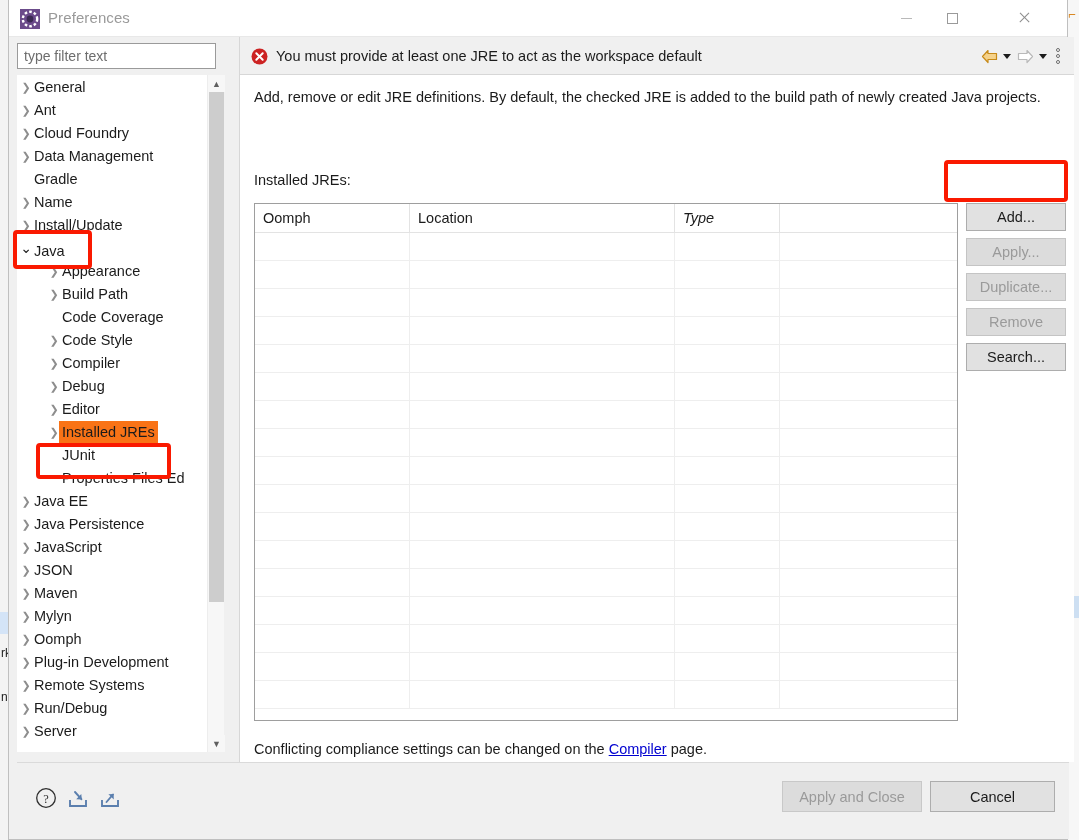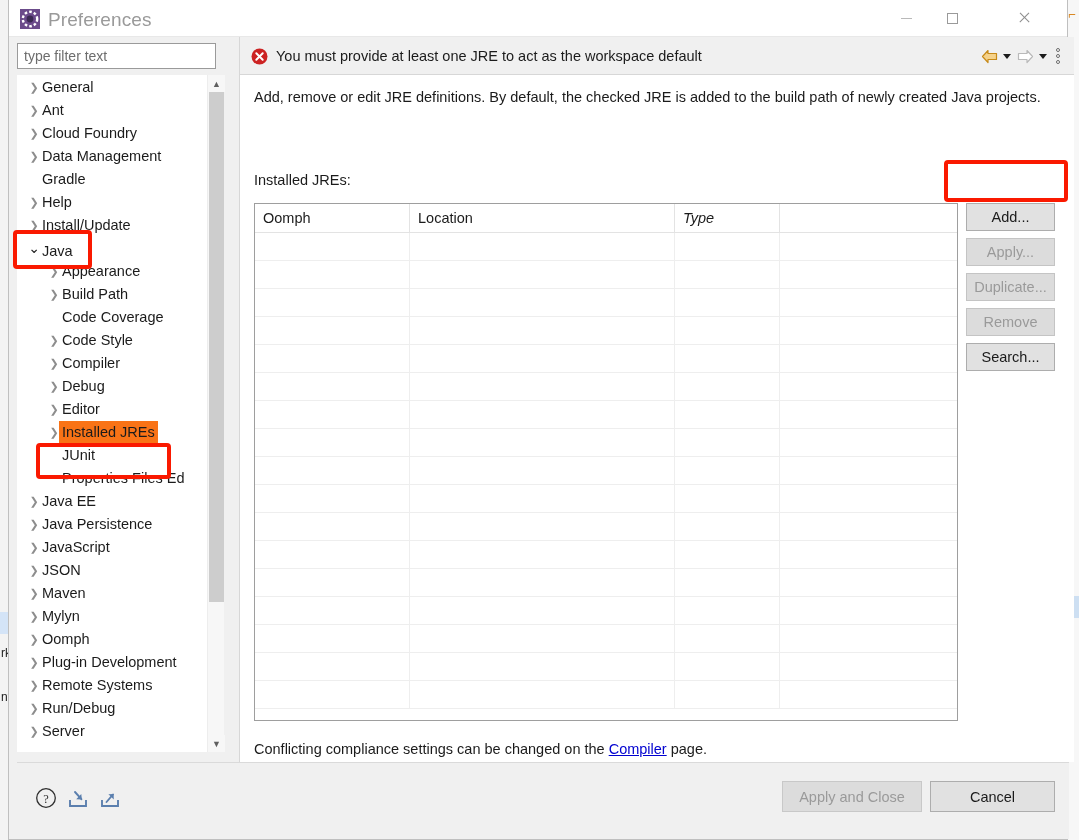--- a/index.html
+++ b/index.html
@@ -52,21 +52,21 @@
   
   .titlebar {
     position: relative; height: 37px; background: #ffffff;
     border-bottom: 1px solid #e8e8e8;
   }
   .title-icon {
     position: absolute; left: 11px; top: 9px; width: 20px; height: 20px;
   }
   .title-text {
     position: absolute; left: 39px; top: 9px;
-    font-size: 19px; color: #9a9a9a; letter-spacing: .1px;
+    font-size: 15px; color: #9a9a9a; letter-spacing: .1px;
   }
   .win-btn {
     position: absolute; top: 0; width: 46px; height: 36px;
     display: flex; align-items: center; justify-content: center;
     cursor: default;
   }
   .wb-min { right: 138px; }
   .wb-max { right: 92px; }
   .wb-close { right: 20px; }
   .glyph-min { width: 11px; height: 1px; background: #b9b9b9; }
@@ -107,21 +107,21 @@
     font-size: 14.5px; color: #1b1b1b; white-space: nowrap;
     padding-left: 0;
   }
   .titem .lbl { display: inline-block; }
   .titem.sel .lbl { background: #f97316; padding: 0 3px; margin-left: -3px; }
   .arrow {
     display: inline-block; width: 16px; text-align: center;
     color: #8d8d8d; font-size: 11px; vertical-align: 1px;
   }
   .arrow.down { color: #1b1b1b; }
-  .ind0 { padding-left: 8px; }
+  .ind0 { }
   .ind1 { padding-left: 28px; }
 
   
   .vscroll {
     position: absolute; right: 0; top: 32px; width: 17px; height: 677px;
     background: #f7f7f7; border-left: 1px solid #ededed;
   }
   .vs-btn {
     position: absolute; left: 0; width: 17px; height: 17px;
     display: flex; align-items: center; justify-content: center;
@@ -206,21 +206,21 @@
   .gcell { border-right: 1px solid #eeeeee; height: 28px; }
   .gcell.c1 { width: 155px; }
   .gcell.c2 { width: 265px; }
   .gcell.c3 { width: 105px; }
   .gcell.c4 { width: 177px; border-right: none; }
 
   .btncol {
     position: absolute; left: 726px; top: 128px; width: 100px;
   }
   .pbtn {
-    display: block; width: 89px; height: 28px; margin-bottom: 7px;
+    display: block; width: 100px; height: 28px; margin-bottom: 7px;
     background: #e1e1e1; border: 1px solid #adadad;
     font-size: 14.5px; color: #1b1b1b; font-family: "Liberation Sans", sans-serif;
     cursor: default;
   }
   .pbtn.disabled { color: #9a9a9a; border-color: #c4c4c4; background: #dcdcdc; }
 
   .footnote {
     position: absolute; left: 14px; top: 666px;
     font-size: 14.5px; color: #1b1b1b;
   }
@@ -298,21 +298,21 @@
   <div class="leftpane">
     <input class="filter-input" type="text" placeholder="type filter text" style="">
 
     <div class="tree-wrap">
       <div class="tree-items" id="tree-items">
           <div class="titem ind0"><span class="arrow">❯</span><span class="lbl">General</span></div>
           <div class="titem ind0"><span class="arrow">❯</span><span class="lbl">Ant</span></div>
           <div class="titem ind0"><span class="arrow">❯</span><span class="lbl">Cloud Foundry</span></div>
           <div class="titem ind0"><span class="arrow">❯</span><span class="lbl">Data Management</span></div>
           <div class="titem ind0"><span class="arrow"></span><span class="lbl">Gradle</span></div>
-          <div class="titem ind0"><span class="arrow">❯</span><span class="lbl">Help</span></div>
+          <div class="titem ind0"><span class="arrow">❯</span><span class="lbl">Name</span></div>
           <div class="titem ind0"><span class="arrow">❯</span><span class="lbl">Install/Update</span></div>
           <div class="titem ind0"><span class="arrow down" style="font-size: 14px; vertical-align: 3px;">⌄</span><span class="lbl">Java</span></div>
           <div class="titem ind1"><span class="arrow">❯</span><span class="lbl">Appearance</span></div>
           <div class="titem ind1"><span class="arrow">❯</span><span class="lbl">Build Path</span></div>
           <div class="titem ind1"><span class="arrow"></span><span class="lbl">Code Coverage</span></div>
           <div class="titem ind1"><span class="arrow">❯</span><span class="lbl">Code Style</span></div>
           <div class="titem ind1"><span class="arrow">❯</span><span class="lbl">Compiler</span></div>
           <div class="titem ind1"><span class="arrow">❯</span><span class="lbl">Debug</span></div>
           <div class="titem ind1"><span class="arrow">❯</span><span class="lbl">Editor</span></div>
           <div class="titem ind1 sel"><span class="arrow">❯</span><span class="lbl">Installed JREs</span></div>

